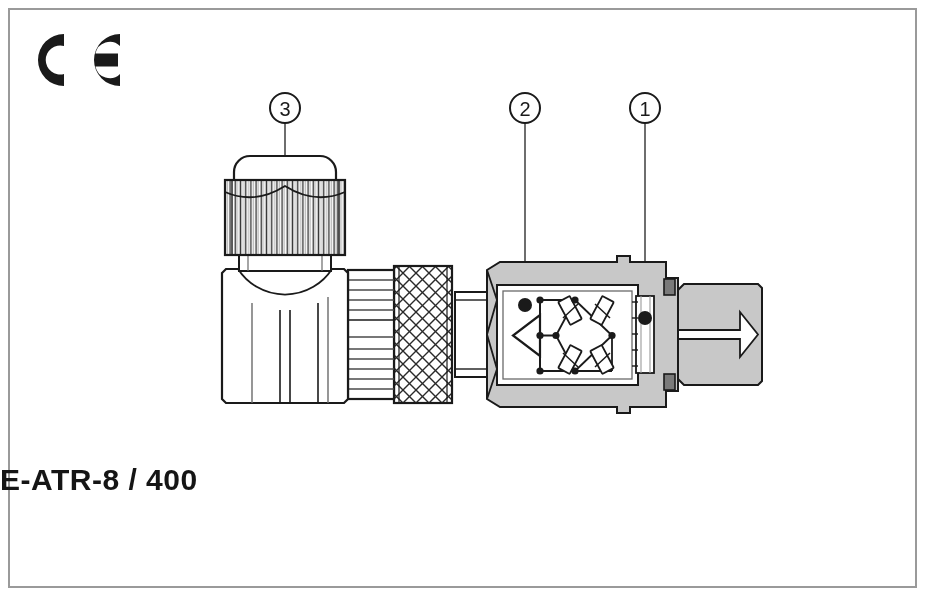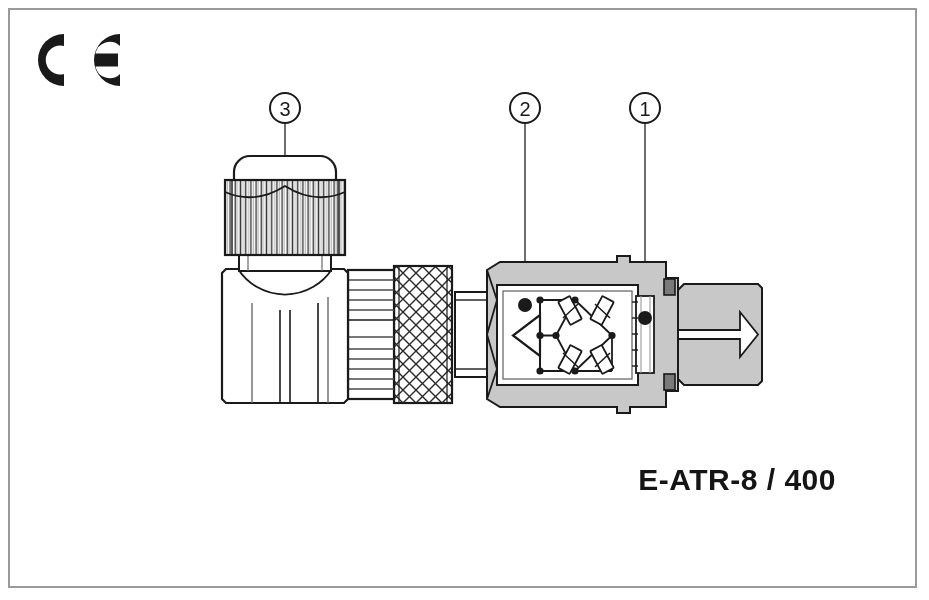--- a/index.html
+++ b/index.html
@@ -38,21 +38,21 @@
   #drawing {
     position: absolute;
     left: 0;
     top: 0;
   }
   #part-label {
     position: absolute;
     left: 0;
     top: 463px;
     width: 836px;
-    text-align: right;
+    text-align: left;
     font-family: "Liberation Sans", sans-serif;
     font-size: 30px;
     font-weight: bold;
     letter-spacing: 0.5px;
     color: #151515;
   }
 </style>
 </head>
 <body>
 

